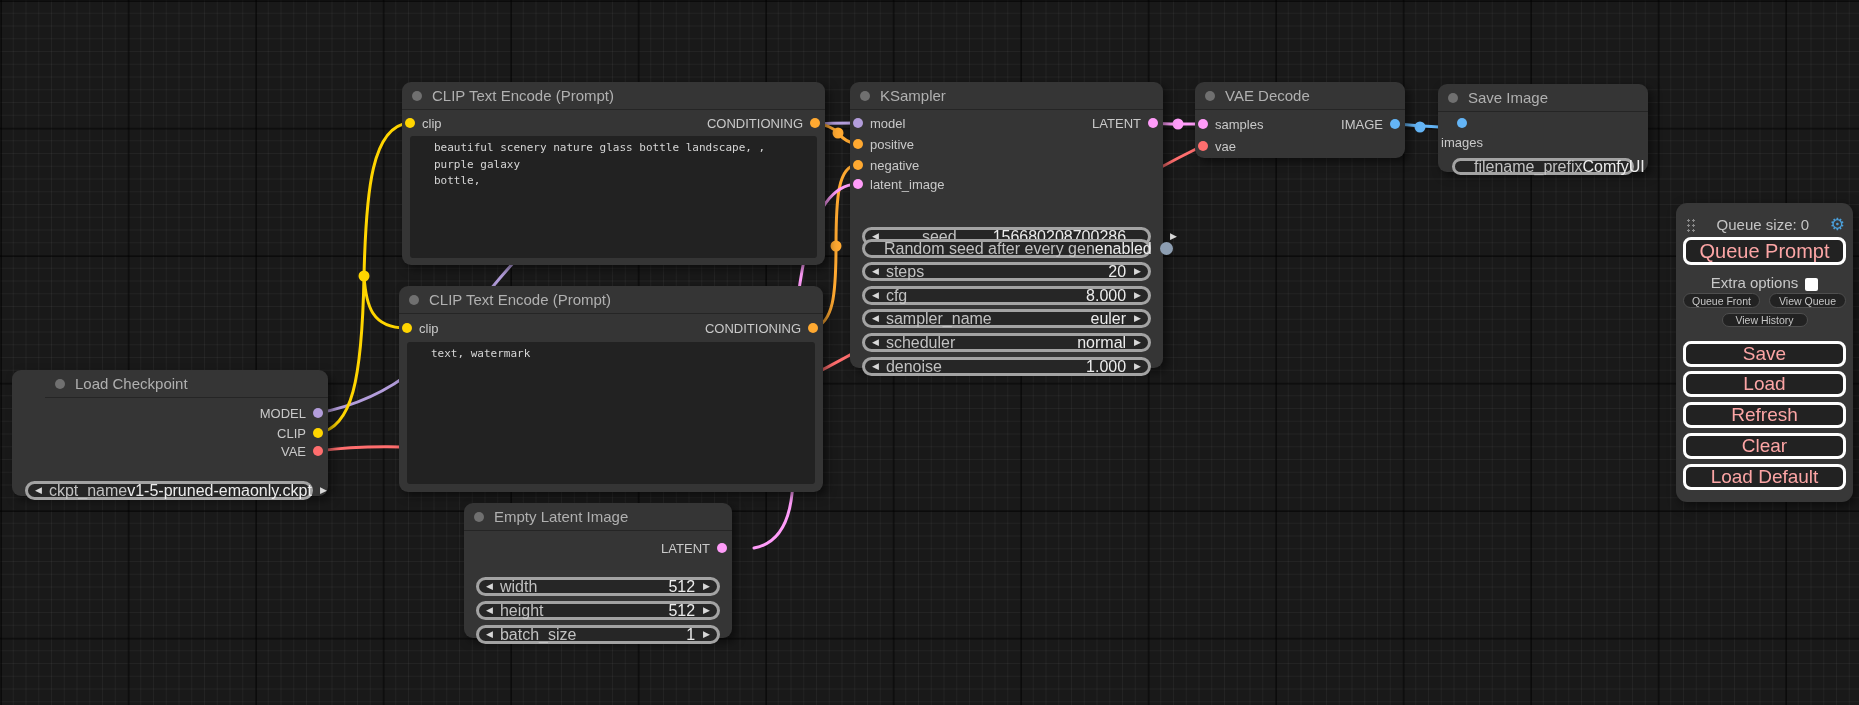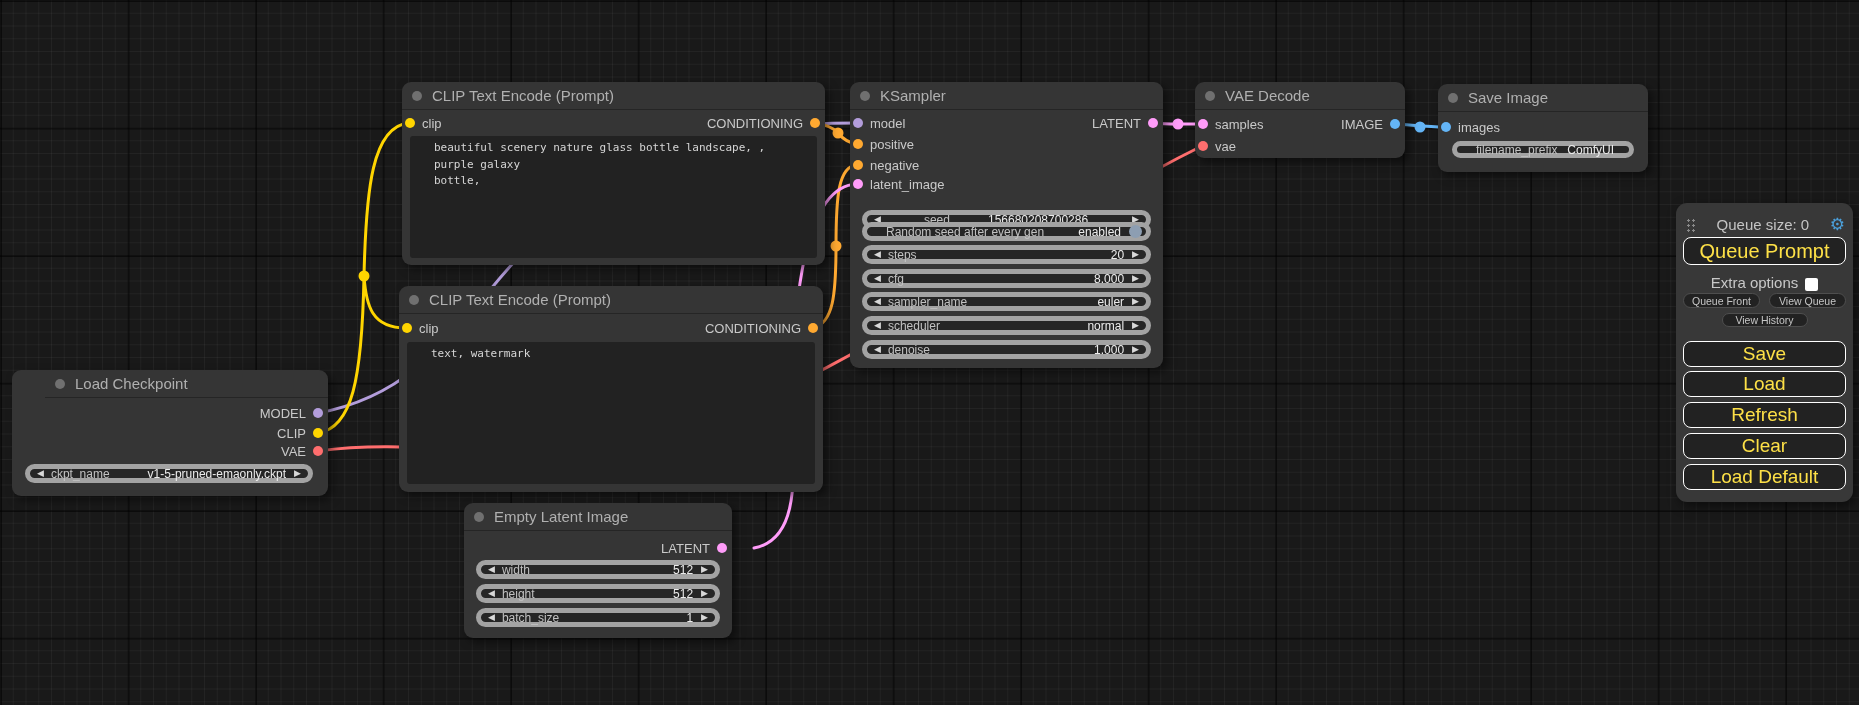--- a/index.html
+++ b/index.html
@@ -32,22 +32,22 @@
   .dot{ width:10px; height:10px; border-radius:50%; flex:none; }
   .c-model{ background:#B39DDB; } .c-clip{ background:#FFD500; } .c-vae{ background:#FF6E6E; }
   .c-cond{ background:#FFA931; } .c-latent{ background:#FF9CF9; } .c-image{ background:#64B5F6; }
   .prompt{
     position:absolute; left:8px; right:8px; background:#222; border-radius:3px;
     font-family:"DejaVu Sans Mono", monospace; font-size:11px; line-height:1.5;
     color:#d6d6d6; padding:4px 24px;
   }
   .widget{
     position:absolute; left:12px; right:12px; height:19px;
-    background:#262626; border:5px solid #a3a3a3; border-radius:10px;
-    display:flex; align-items:center; padding:0 7px; font-size:12px;
+    background:#262626; border:3px solid #a3a3a3; border-radius:10px;
+    display:flex; align-items:center; padding:0 7px; font-size:16px;margin-top:17px;
   }
   .arr{ color:#d8d8d8; font-size:9px; line-height:1; flex:none; }
   .arr-l::before{ content:"◀"; }
   .arr-r::before{ content:"▶"; }
   .wlabel{ margin-left:7px; color:#c2c2c2; white-space:nowrap; }
   .wvalue{ margin-left:auto; margin-right:8px; color:#ececec; white-space:nowrap; }
   .widget.noarrows .wlabel{ margin-left:12px; }
   .toggle-dot{ width:13px; height:13px; border-radius:50%; background:#8d9eb2; flex:none; margin-right:-3px; }
   
   .panel{
@@ -58,22 +58,22 @@
   .panel-header{ position:absolute; top:11px; left:8px; right:8px; height:20px; display:flex; align-items:center; }
   .drag-handle{
     width:10px; height:15px; margin-left:2px;
     background:radial-gradient(#8a8a8a 1.1px, transparent 1.4px);
     background-size:5px 5px; background-position:0 1px;
   }
   .queue-size{ flex:1; text-align:center; font-size:15px; color:#c4c4c4; }
   .gear-icon{ color:#4b9fd9; font-size:17px; line-height:1; }
   .gear-icon::before{ content:"⚙"; }
   .btn{
-    position:absolute; left:7px; right:7px; background:#222; border:1px solid #ffffff;
-    border-radius:8px; color:#fde047; display:flex; align-items:center; justify-content:center;
+    position:absolute; left:7px; right:7px; background:#222; border:3px solid #ffffff;
+    border-radius:8px; color:#fca5a5; display:flex; align-items:center; justify-content:center;
     cursor:pointer;
   }
   .btn.big{ height:26px; font-size:19px; }
   .btn-queue-prompt{ top:34px; height:28px; font-size:20px; }
   .extra-row{ position:absolute; top:72px; left:0; right:0; height:16px; display:flex; align-items:flex-end; justify-content:center; gap:7px; font-size:15px; color:#c8c8c8; }
   .checkbox{ width:13px; height:13px; background:#fff; border-radius:2px; }
   .pill-row{ position:absolute; top:90px; left:7px; right:7px; height:15px; display:flex; justify-content:space-between; }
   .pill{ background:#222; border:1px solid #4e4e4e; border-radius:9px; font-size:10.5px; color:#c6c6c6; display:flex; align-items:center; justify-content:center; }
   .pill.half{ width:77px; }
   .pill.history{ position:absolute; top:110px; left:50%; transform:translateX(-50%); width:86px; height:14px; }
@@ -287,21 +287,21 @@
     <span class="dot c-vae"></span>
     <span>vae</span>
   </div>
 </div>
 
 <div class="node" style="left:1438px; top:84px; width:210px; height:88px;">
   <div class="node-title">
     <span class="title-dot"></span>
     <span>Save Image</span>
   </div>
-  <div class="slot in" style="top:34px;">
+  <div class="slot in" style="top:34px;flex-direction:column;">
     <span class="dot c-image"></span>
     <span>images</span>
   </div>
   <div class="widget noarrows" style="top:57px; height:17px; left:14px; right:14px;">
     <span class="wlabel">filename_prefix</span>
     <span class="wvalue">ComfyUI</span>
   </div>
 </div>
 
 <div class="panel">

